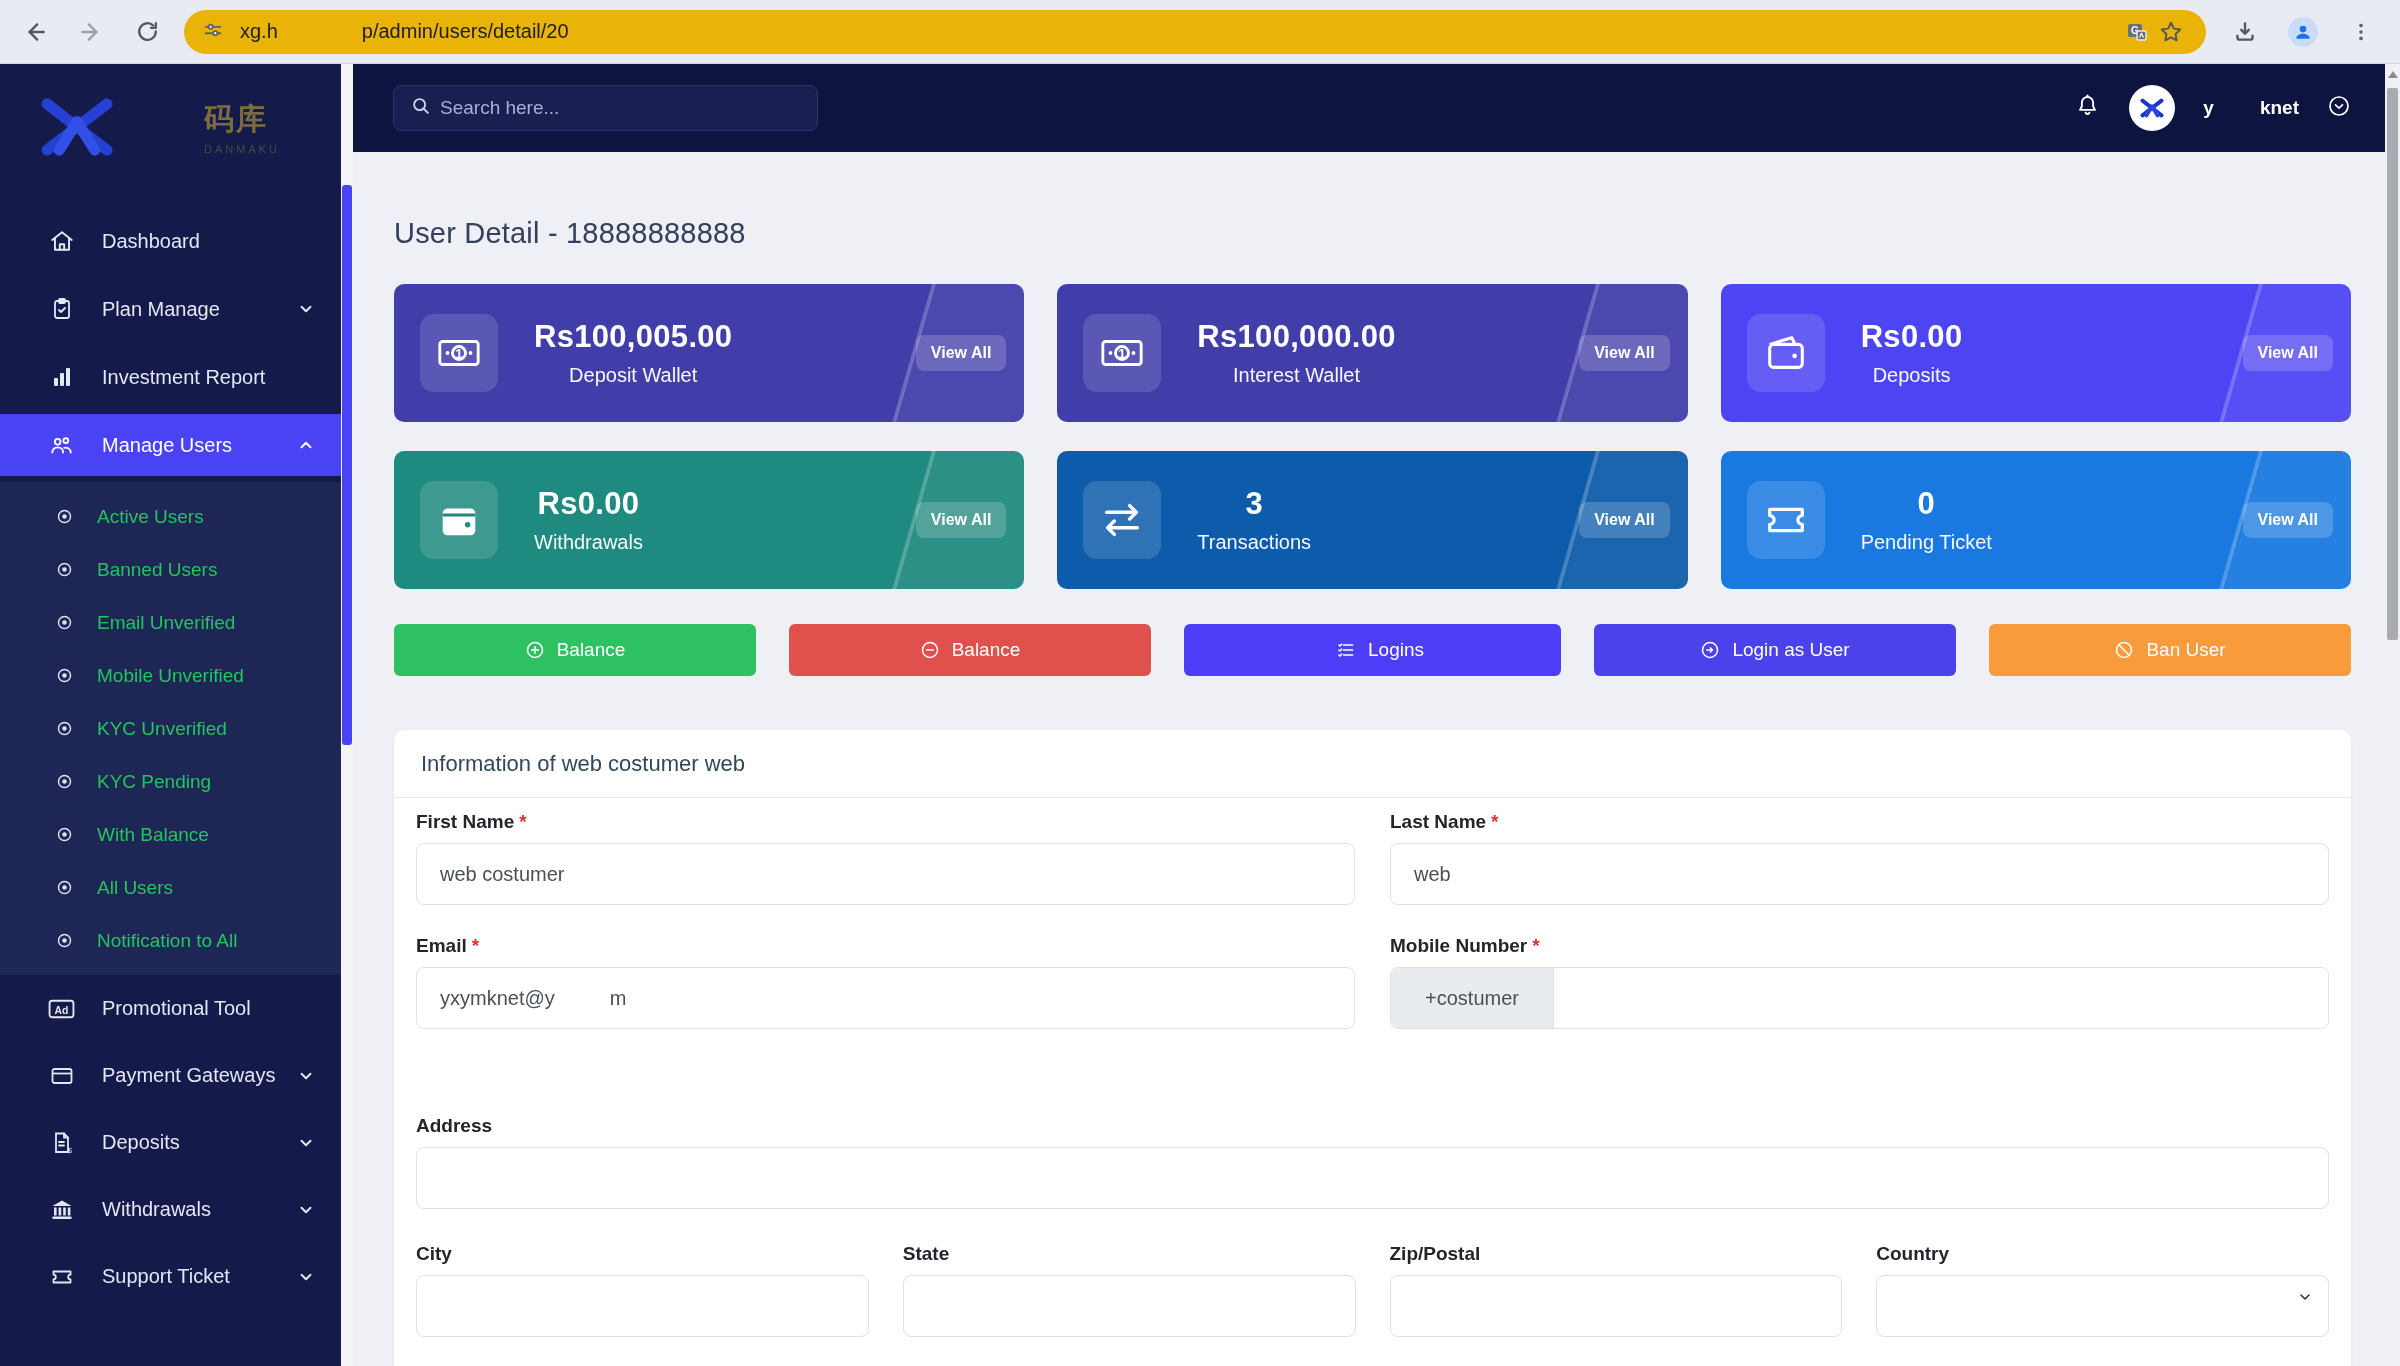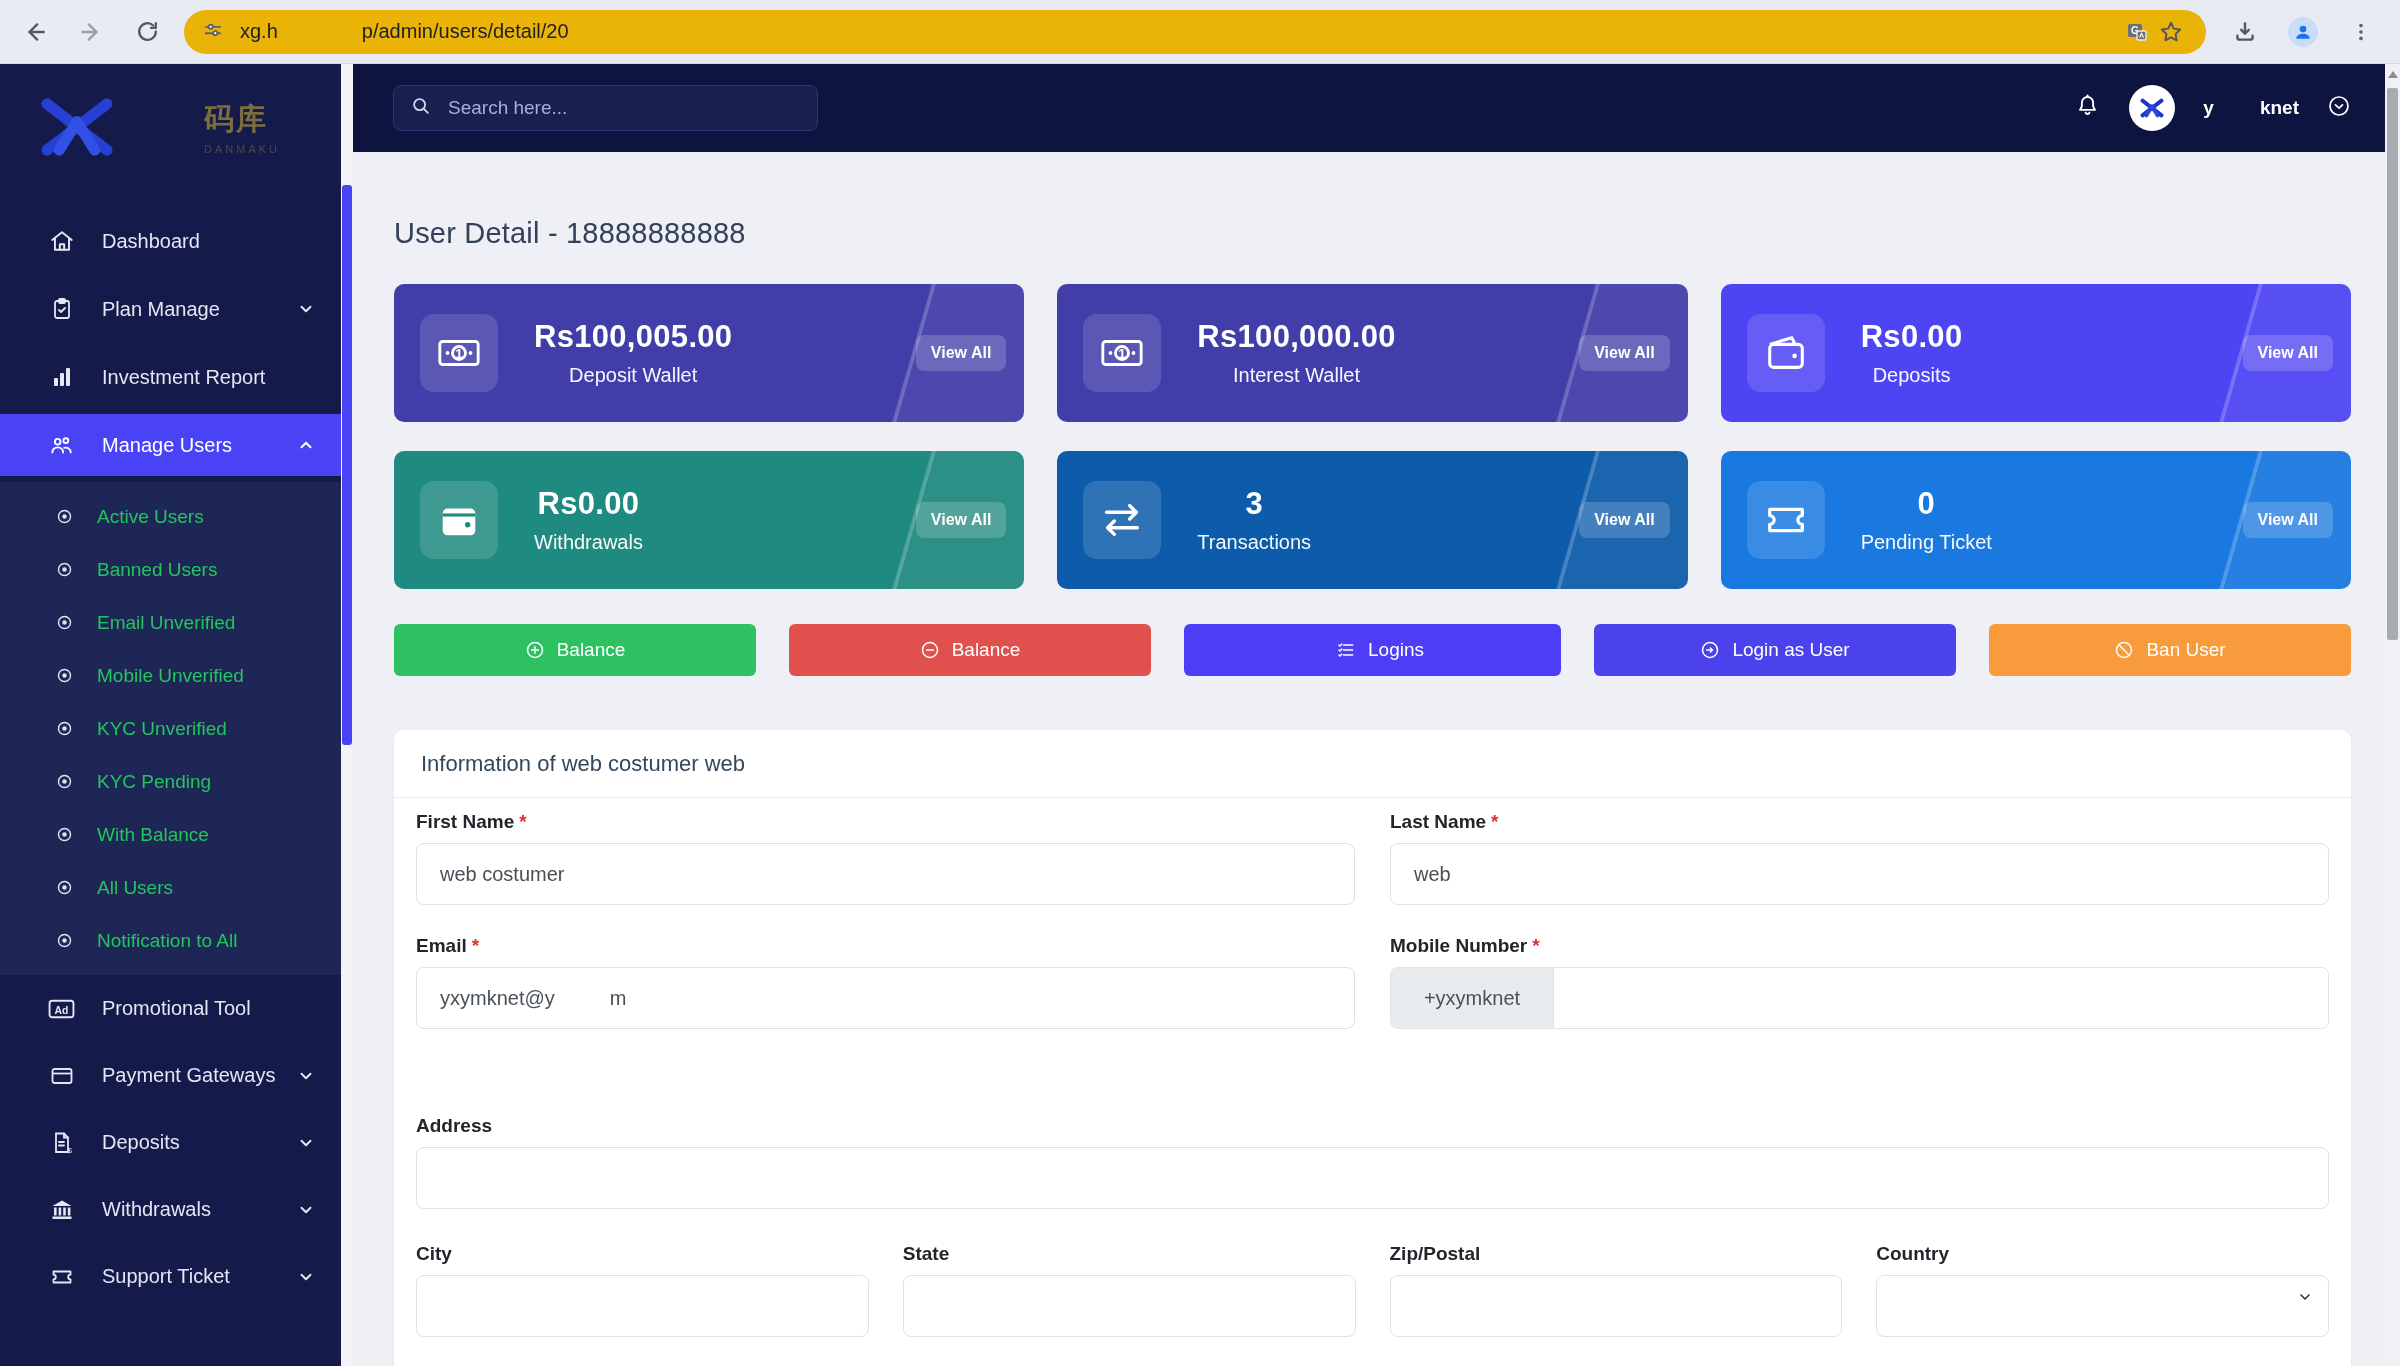--- a/index.html
+++ b/index.html
@@ -42,21 +42,21 @@
   .sub-item .si-label { margin-left:24px; }
   .nav-item.bottom { height:67px; margin-bottom:0; }
 
   .side-scroll { width:12px; flex-shrink:0; background:#f4f4f8; position:relative; }
   .side-thumb { position:absolute; left:1px; right:1px; top:121px; height:560px; background:#4a43f5; border-radius:3px; }
 
   
   .main { flex:1; display:flex; flex-direction:column; min-width:0; background:#eef0f5; }
   .topbar { height:88px; background:#0e1440; display:flex; align-items:center; padding:0 49px 0 40px; flex-shrink:0; }
   .search-box { width:425px; height:46px; background:#192051; border:1px solid #2b346b; border-radius:8px; display:flex; align-items:center; padding:0 16px; }
-  .search-box input { flex:1; background:transparent; border:none; outline:none; color:#5eead4; font-size:19px; margin-left:16px; font-family:inherit; }
+  .search-box input { flex:1; background:transparent; border:none; outline:none; color:#5eead4; font-size:19px; margin-left:8px; font-family:inherit; }
   .search-box input::placeholder { color:#a9b0d5; }
   .top-right { margin-left:auto; display:flex; align-items:center; gap:28px; }
   .avatar-app { width:46px; height:46px; border-radius:50%; background:#ffffff; display:flex; align-items:center; justify-content:center; }
   .uname { color:#fff; font-size:19px; font-weight:700; display:flex; align-items:center; gap:46px; }
 
   .content { flex:1; padding:63px 49px 0 41px; overflow:hidden; }
   .page-title { font-size:29px; line-height:36px; font-weight:500; color:#35405a; margin-bottom:33px; letter-spacing:.2px; }
 
   
   .cards-grid { display:grid; grid-template-columns:repeat(3,1fr); column-gap:33px; row-gap:29px; margin-bottom:35px; }
@@ -602,21 +602,21 @@
                 <label class="f-label"><span>Email</span><span class="req">*</span></label>
                 <div class="fake-input">
                   <span>yxymknet@y</span>
                   <span class="gap"></span>
                   <span>m</span>
                 </div>
               </div>
               <div class="field">
                 <label class="f-label"><span>Mobile Number</span><span class="req">*</span></label>
                 <div class="input-group">
-                  <span class="prefix">+yxymknet</span>
+                  <span class="prefix">+costumer</span>
                   <input type="text" value="" style="">
                 </div>
               </div>
             </div>
 
             <div class="field addr-field">
               <label class="f-label">Address</label>
               <textarea class="tinput" style=""></textarea>
             </div>
 

